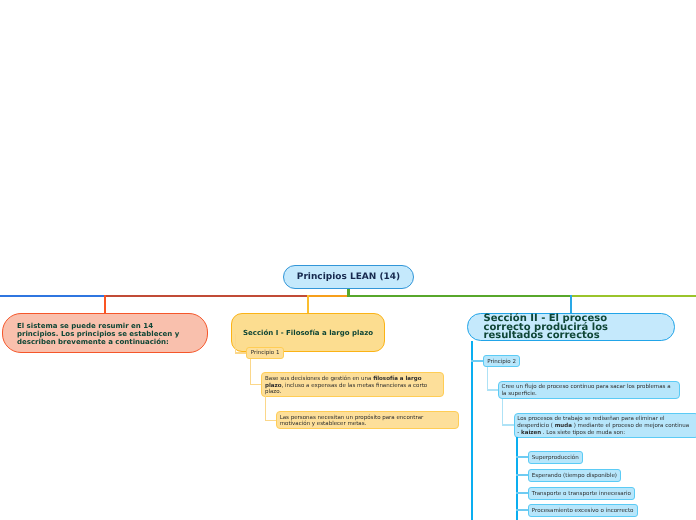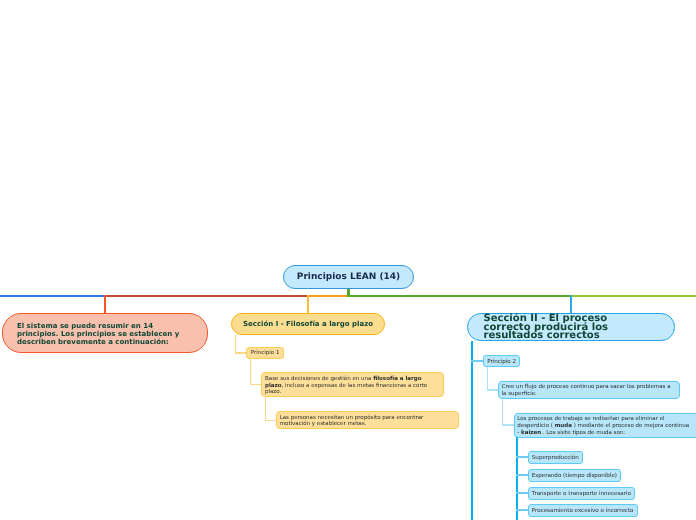--- a/index.html
+++ b/index.html
@@ -26,21 +26,21 @@
   #root{left:283px;top:249px;width:131px;height:24px;border:1.4px solid #3296d8;
         background:#c5e9fc;border-radius:12px;justify-content:center;}
   #root .txt{font-size:9px;font-weight:bold;color:#17294e;text-align:center;}
 
   
   #summary{left:2px;top:297.3px;width:206px;height:40px;border:1.4px solid #f5562a;
         background:#f9c0ad;border-radius:19px;padding:0 14px;}
   #summary .txt{font-size:7px;font-weight:bold;color:#0e4535;line-height:8.1px;width:168px;position:relative;top:0.4px;}
 
   
-  #sec1{left:231px;top:297px;width:154px;height:22px;border:1.4px solid #fbb316;
+  #sec1{left:231px;top:297px;width:154px;height:39px;border:1.4px solid #fbb316;
         background:#fcdd90;border-radius:11px;justify-content:center;}
   #sec1 .txt{font-size:7px;font-weight:bold;color:#0e4535;text-align:center;}
 
   #s1-stem{left:234.6px;top:318px;width:1.9px;height:19px;background:#fbd78a;}
   #s1-arm {left:234.6px;top:336px;width:12px;height:1.9px;background:#fbd78a;}
 
   #p1{left:246px;top:331px;width:38.3px;height:11.8px;border:1.2px solid #ffcd55;
       background:#fddf9a;border-radius:3px;justify-content:center;}
   #p1 .txt{font-size:5.5px;color:#2c2c2c;text-align:center;position:relative;top:0.3px;}
 

